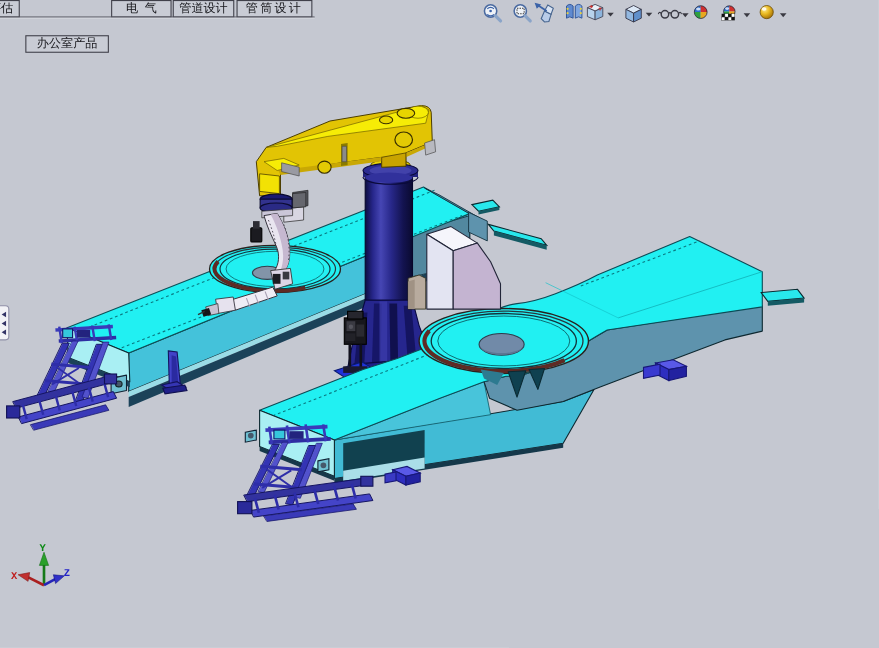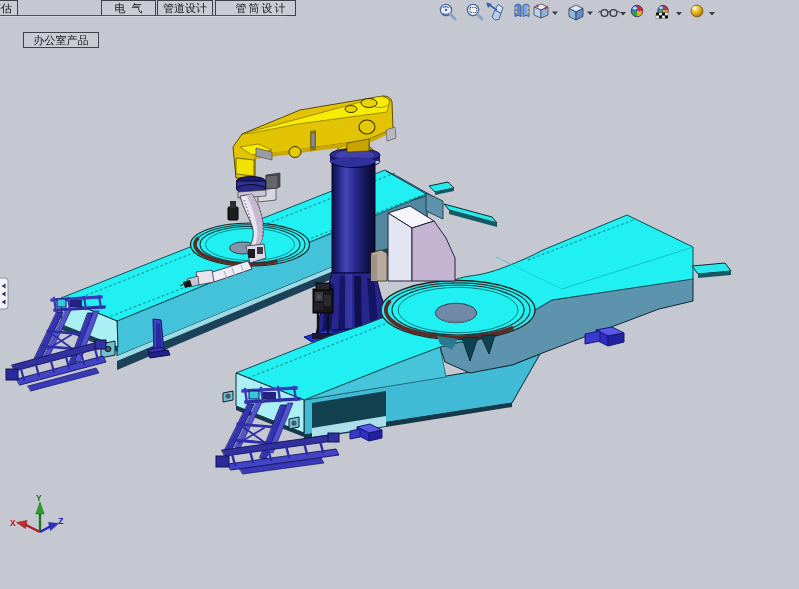--- a/index.html
+++ b/index.html
@@ -347,16 +347,16 @@
 <path d="M620,12 l6,0 l-3,3.6 Z" fill="#3a3a42"></path>
 <path d="M676,12 l6,0 l-3,3.6 Z" fill="#3a3a42"></path>
 <path d="M709,12 l6,0 l-3,3.6 Z" fill="#3a3a42"></path>
 </g>
 </svg>
 
 <div class="tab" style="left:-30px;width:46px;"><span style="padding-left:14px;">评估</span></div>
 <div class="tab" style="left:23px;width:74px;margin-top:32px;">办公室产品</div>
 <div class="tab" style="left:101px;width:53px;letter-spacing:6px;text-indent:6px;">电气</div>
 <div class="tab" style="left:157px;width:54px;text-align:center;">管道设计</div>
-<div class="tab" style="left:215px;width:67px;letter-spacing:2px;padding-left:12px;">管筒设计</div>
+<div class="tab" style="left:215px;width:67px;letter-spacing:2px;">管筒设计</div>
 <div id="tabline"></div>
 <div id="tabline2"></div>
 </div>
 
 </body></html>

